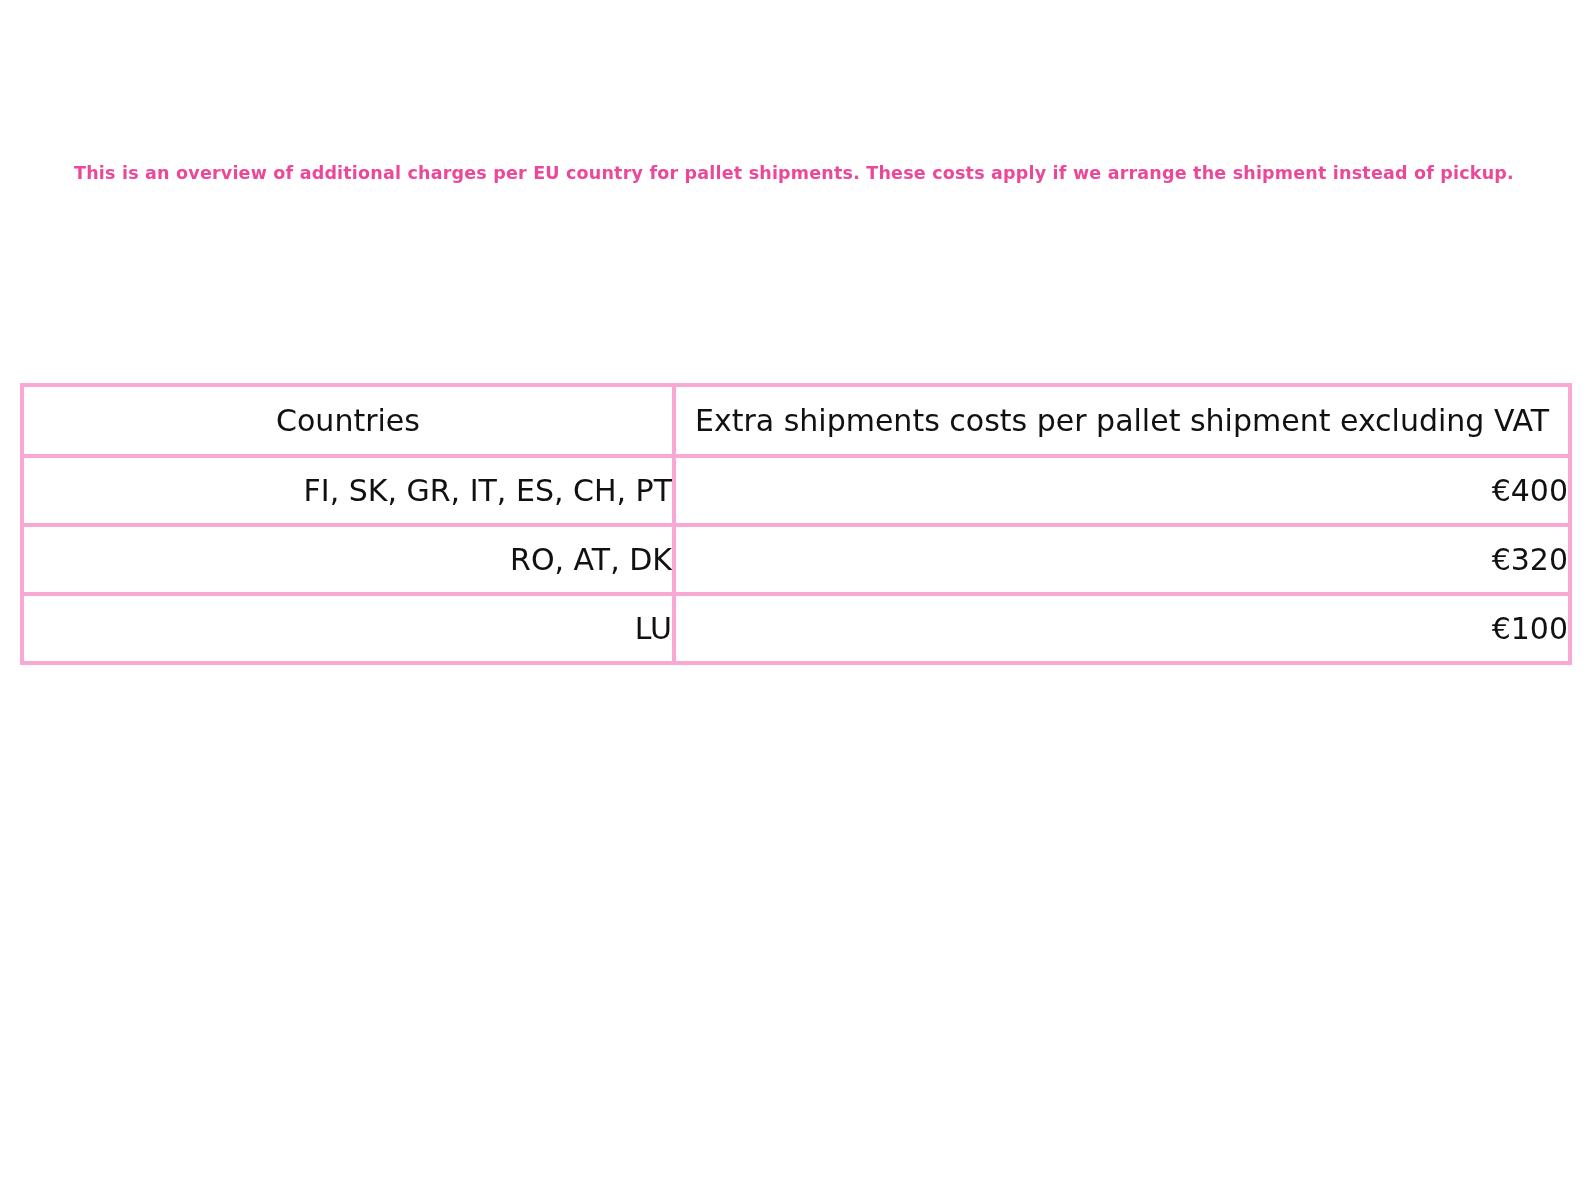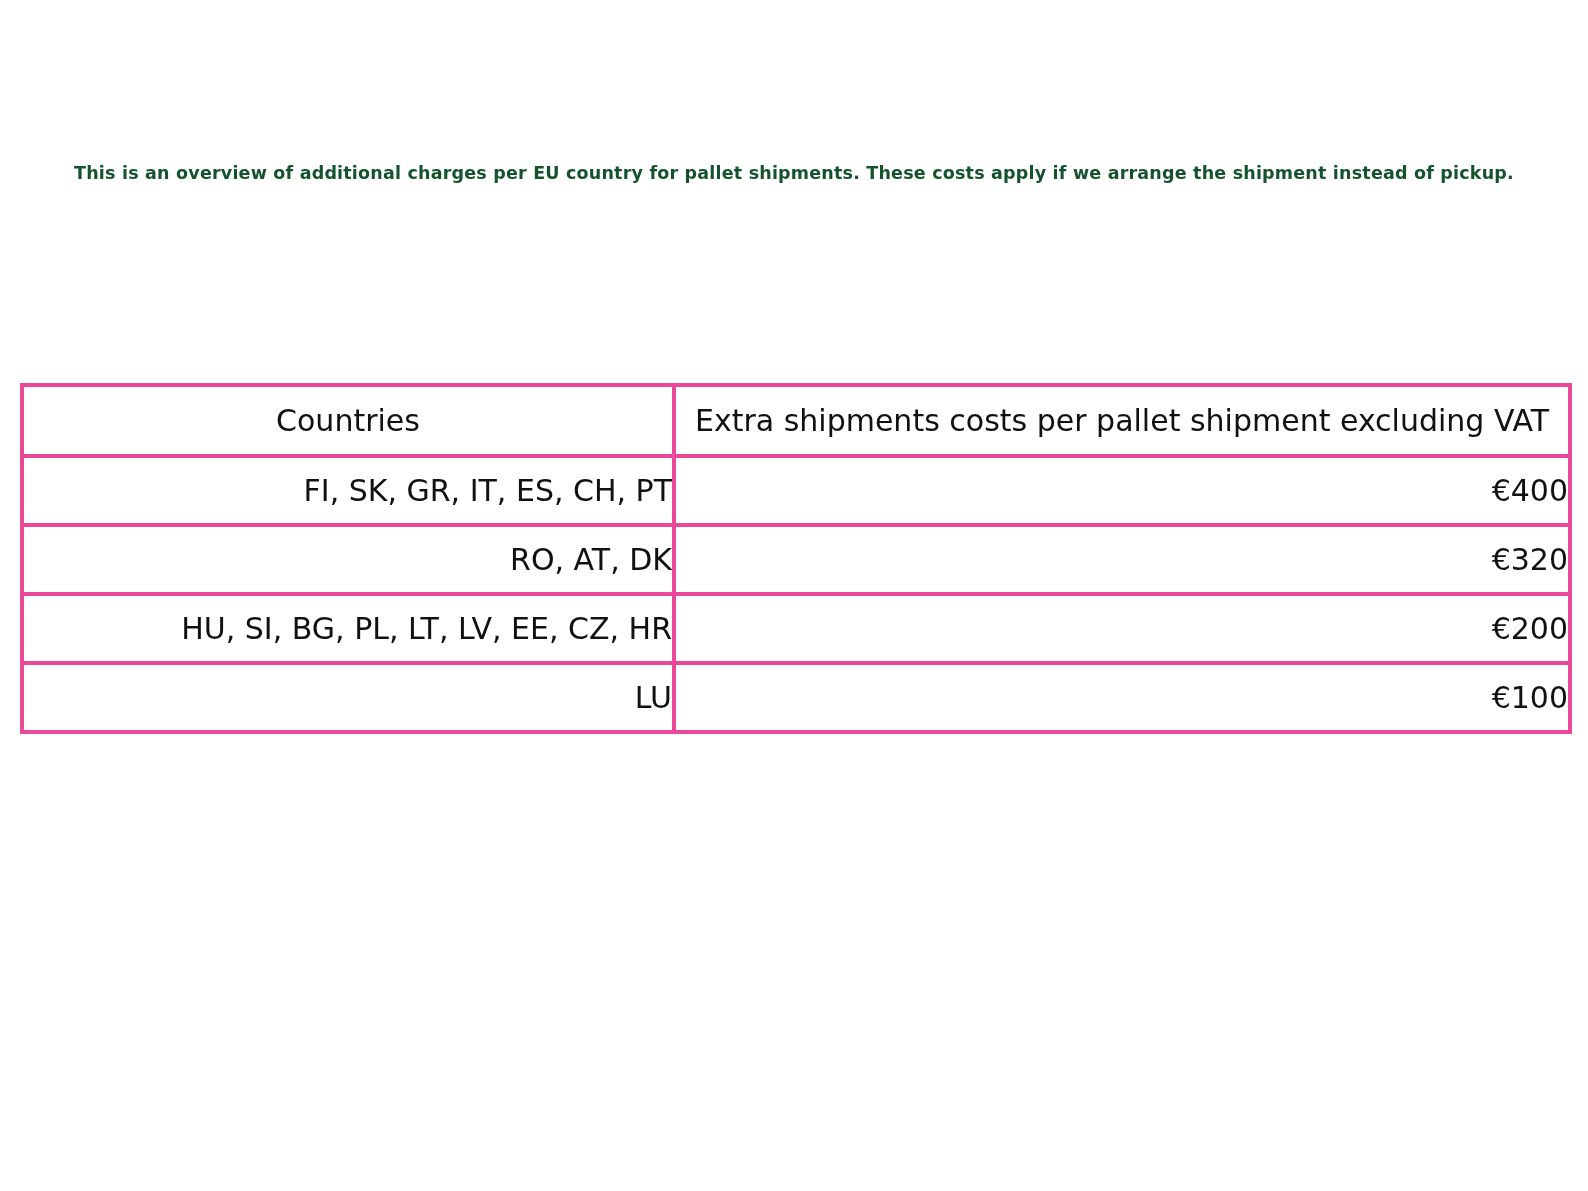--- a/index.html
+++ b/index.html
@@ -16,33 +16,33 @@
   }
   .intro {
     position: absolute;
     top: 163px;
     left: 0;
     width: 1588px;
     text-align: center;
     font-size: 17.5px;
     font-weight: bold;
     letter-spacing: 0.2px;
-    color: #14532d;
+    color: #ec4899;
   }
   table.charges-table {
     position: absolute;
     left: 20px;
     top: 383px;
     width: 1548px;
     border-collapse: collapse;
     table-layout: fixed;
   }
   .charges-table th,
   .charges-table td {
-    border: 4px solid #ec4899;
+    border: 4px solid #f9a8d4;
     font-size: 30px;
     font-weight: normal;
     color: #111111;
     vertical-align: middle;
     white-space: nowrap;
     overflow: hidden;
   }
   .charges-table col.col-countries { width: 652px; }
   .charges-table col.col-costs { width: 896px; }
   .charges-table thead th {
@@ -79,24 +79,20 @@
     <td class="cell-countries">FI, SK, GR, IT, ES, CH, PT</td>
     <td class="cell-cost">€400</td>
   </tr>
 
 
   <tr>
     <td class="cell-countries">RO, AT, DK</td>
     <td class="cell-cost">€320</td>
   </tr>
 
-  <tr>
-    <td class="cell-countries">HU, SI, BG, PL, LT, LV, EE, CZ, HR</td>
-    <td class="cell-cost">€200</td>
-  </tr>
 
 
   <tr>
     <td class="cell-countries">LU</td>
     <td class="cell-cost">€100</td>
   </tr>
 </tbody>
   </table>
 
 </div>

